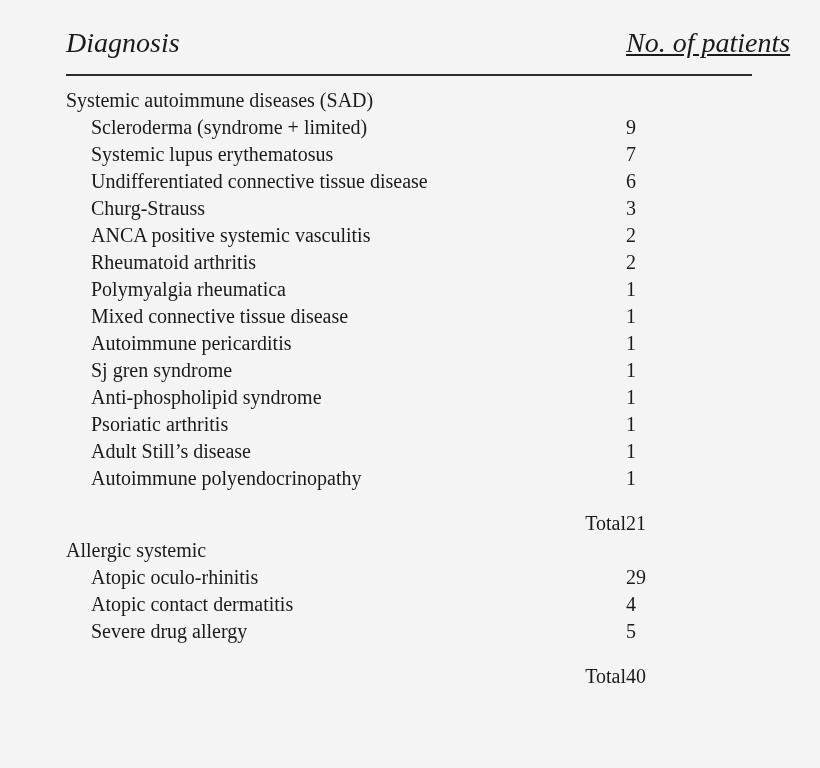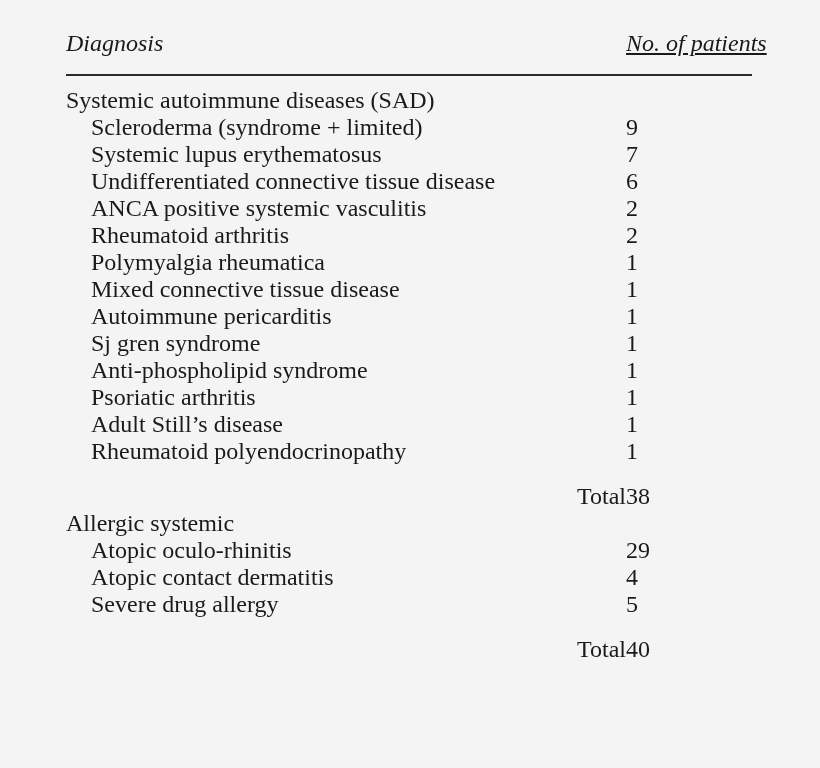--- a/index.html
+++ b/index.html
@@ -31,38 +31,38 @@
     border-collapse: collapse;
     table-layout: fixed;
   }
 
   table.data-table col.col-diagnosis { width: 560px; }
   table.data-table col.col-count     { width: 126px; }
 
   thead th {
     font-style: italic;
     font-weight: normal;
-    font-size: 24px;
+    font-size: 28px;
     line-height: 30px;
     padding: 0 0 16px 0;
     border-bottom: 2px solid #2b2b2b;
     vertical-align: bottom;
     white-space: nowrap;
   }
   thead th.th-diagnosis {
     text-align: left;
   }
   thead th.th-count {
     text-align: right;
     padding-right: 0;
     text-decoration: underline;
   }
 
   tbody tr td {
-    font-size: 24px;
+    font-size: 20px;
     line-height: 27px;
     padding: 0;
     vertical-align: baseline;
     white-space: nowrap;
   }
 
   tbody tr:first-child td {
     padding-top: 11px;
   }
 
@@ -108,20 +108,24 @@
         </tr>
         <tr class="level-1">
           <td class="cell-label">Systemic lupus erythematosus</td>
           <td class="cell-count">7</td>
         </tr>
         <tr class="level-1">
           <td class="cell-label">Undifferentiated connective tissue disease</td>
           <td class="cell-count">6</td>
         </tr>
         <tr class="level-1">
+          <td class="cell-label">Churg-Strauss</td>
+          <td class="cell-count">3</td>
+        </tr>
+        <tr class="level-1">
           <td class="cell-label">ANCA positive systemic vasculitis</td>
           <td class="cell-count">2</td>
         </tr>
         <tr class="level-1">
           <td class="cell-label">Rheumatoid arthritis</td>
           <td class="cell-count">2</td>
         </tr>
         <tr class="level-1">
           <td class="cell-label">Polymyalgia rheumatica</td>
           <td class="cell-count">1</td>
@@ -144,26 +148,26 @@
         </tr>
         <tr class="level-1">
           <td class="cell-label">Psoriatic arthritis</td>
           <td class="cell-count">1</td>
         </tr>
         <tr class="level-1">
           <td class="cell-label">Adult Still’s disease</td>
           <td class="cell-count">1</td>
         </tr>
         <tr class="level-1">
-          <td class="cell-label">Rheumatoid polyendocrinopathy</td>
+          <td class="cell-label">Autoimmune polyendocrinopathy</td>
           <td class="cell-count">1</td>
         </tr>
         <tr class="level-1 spaced-above">
           <td class="cell-label">Total</td>
-          <td class="cell-count">38</td>
+          <td class="cell-count">21</td>
         </tr>
         <tr class="level-0">
           <td class="cell-label">Allergic systemic</td>
           <td class="cell-count"></td>
         </tr>
         <tr class="level-1">
           <td class="cell-label">Atopic oculo-rhinitis</td>
           <td class="cell-count">29</td>
         </tr>
         <tr class="level-1">

